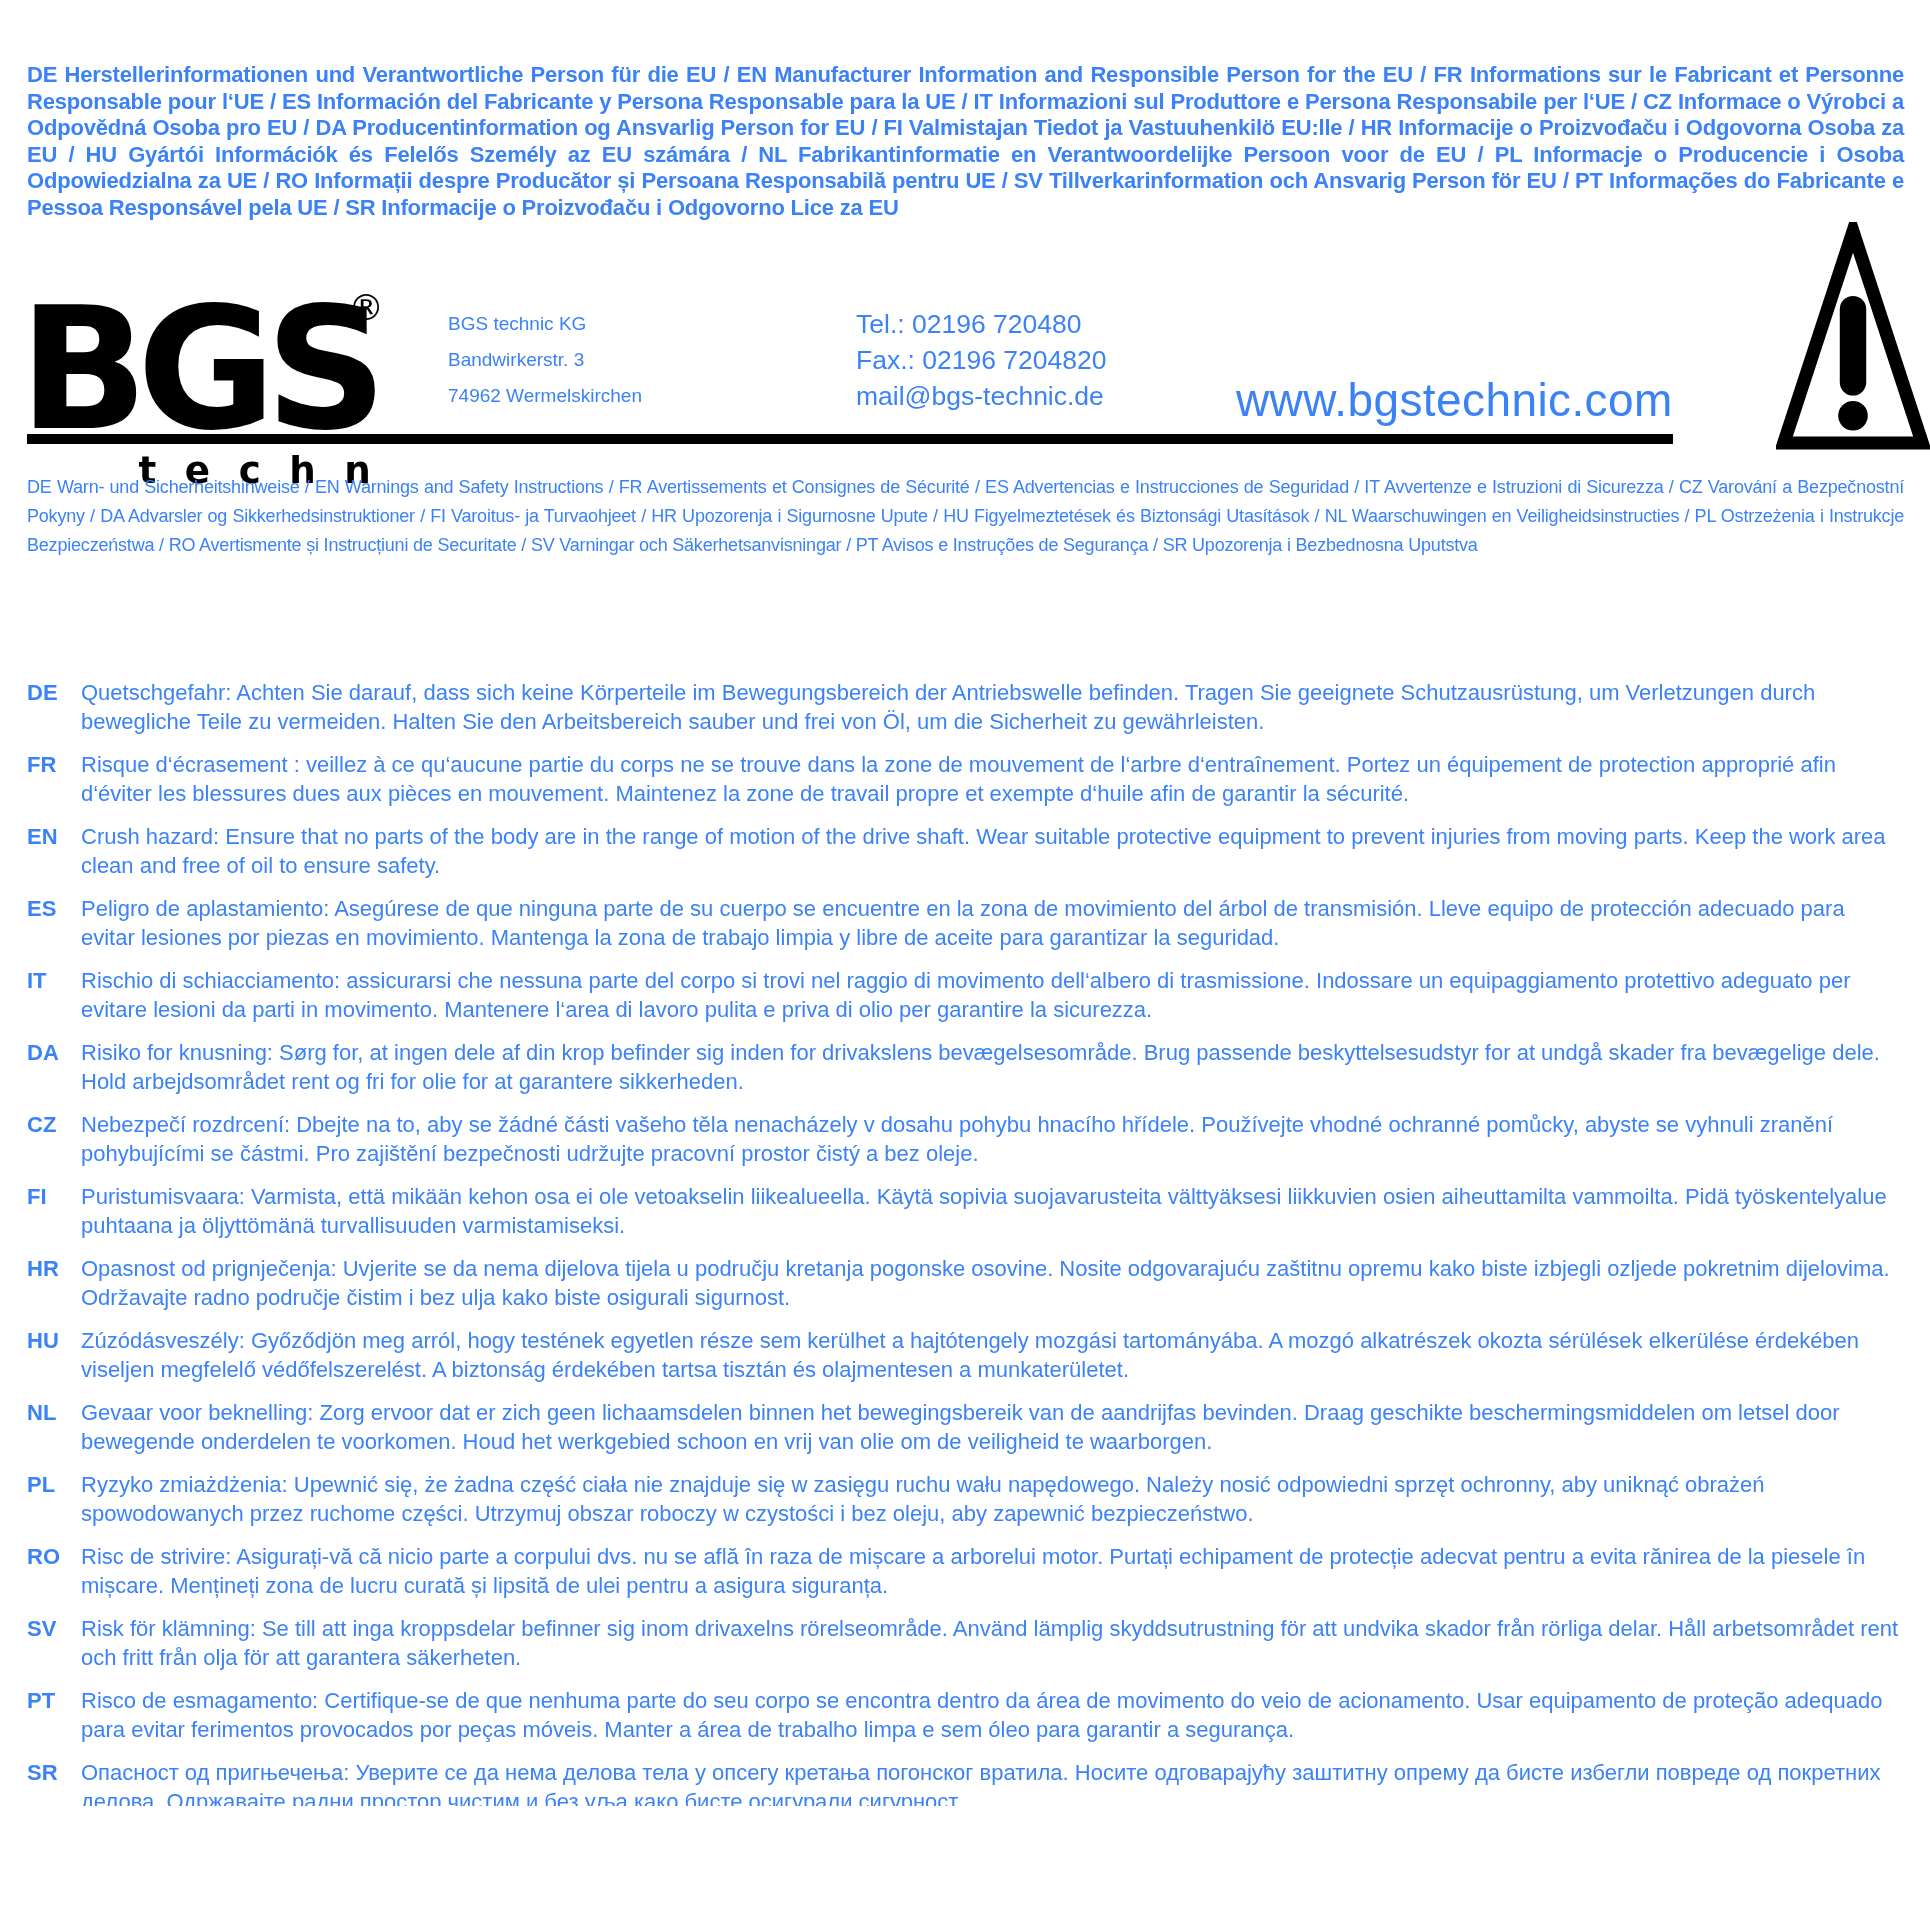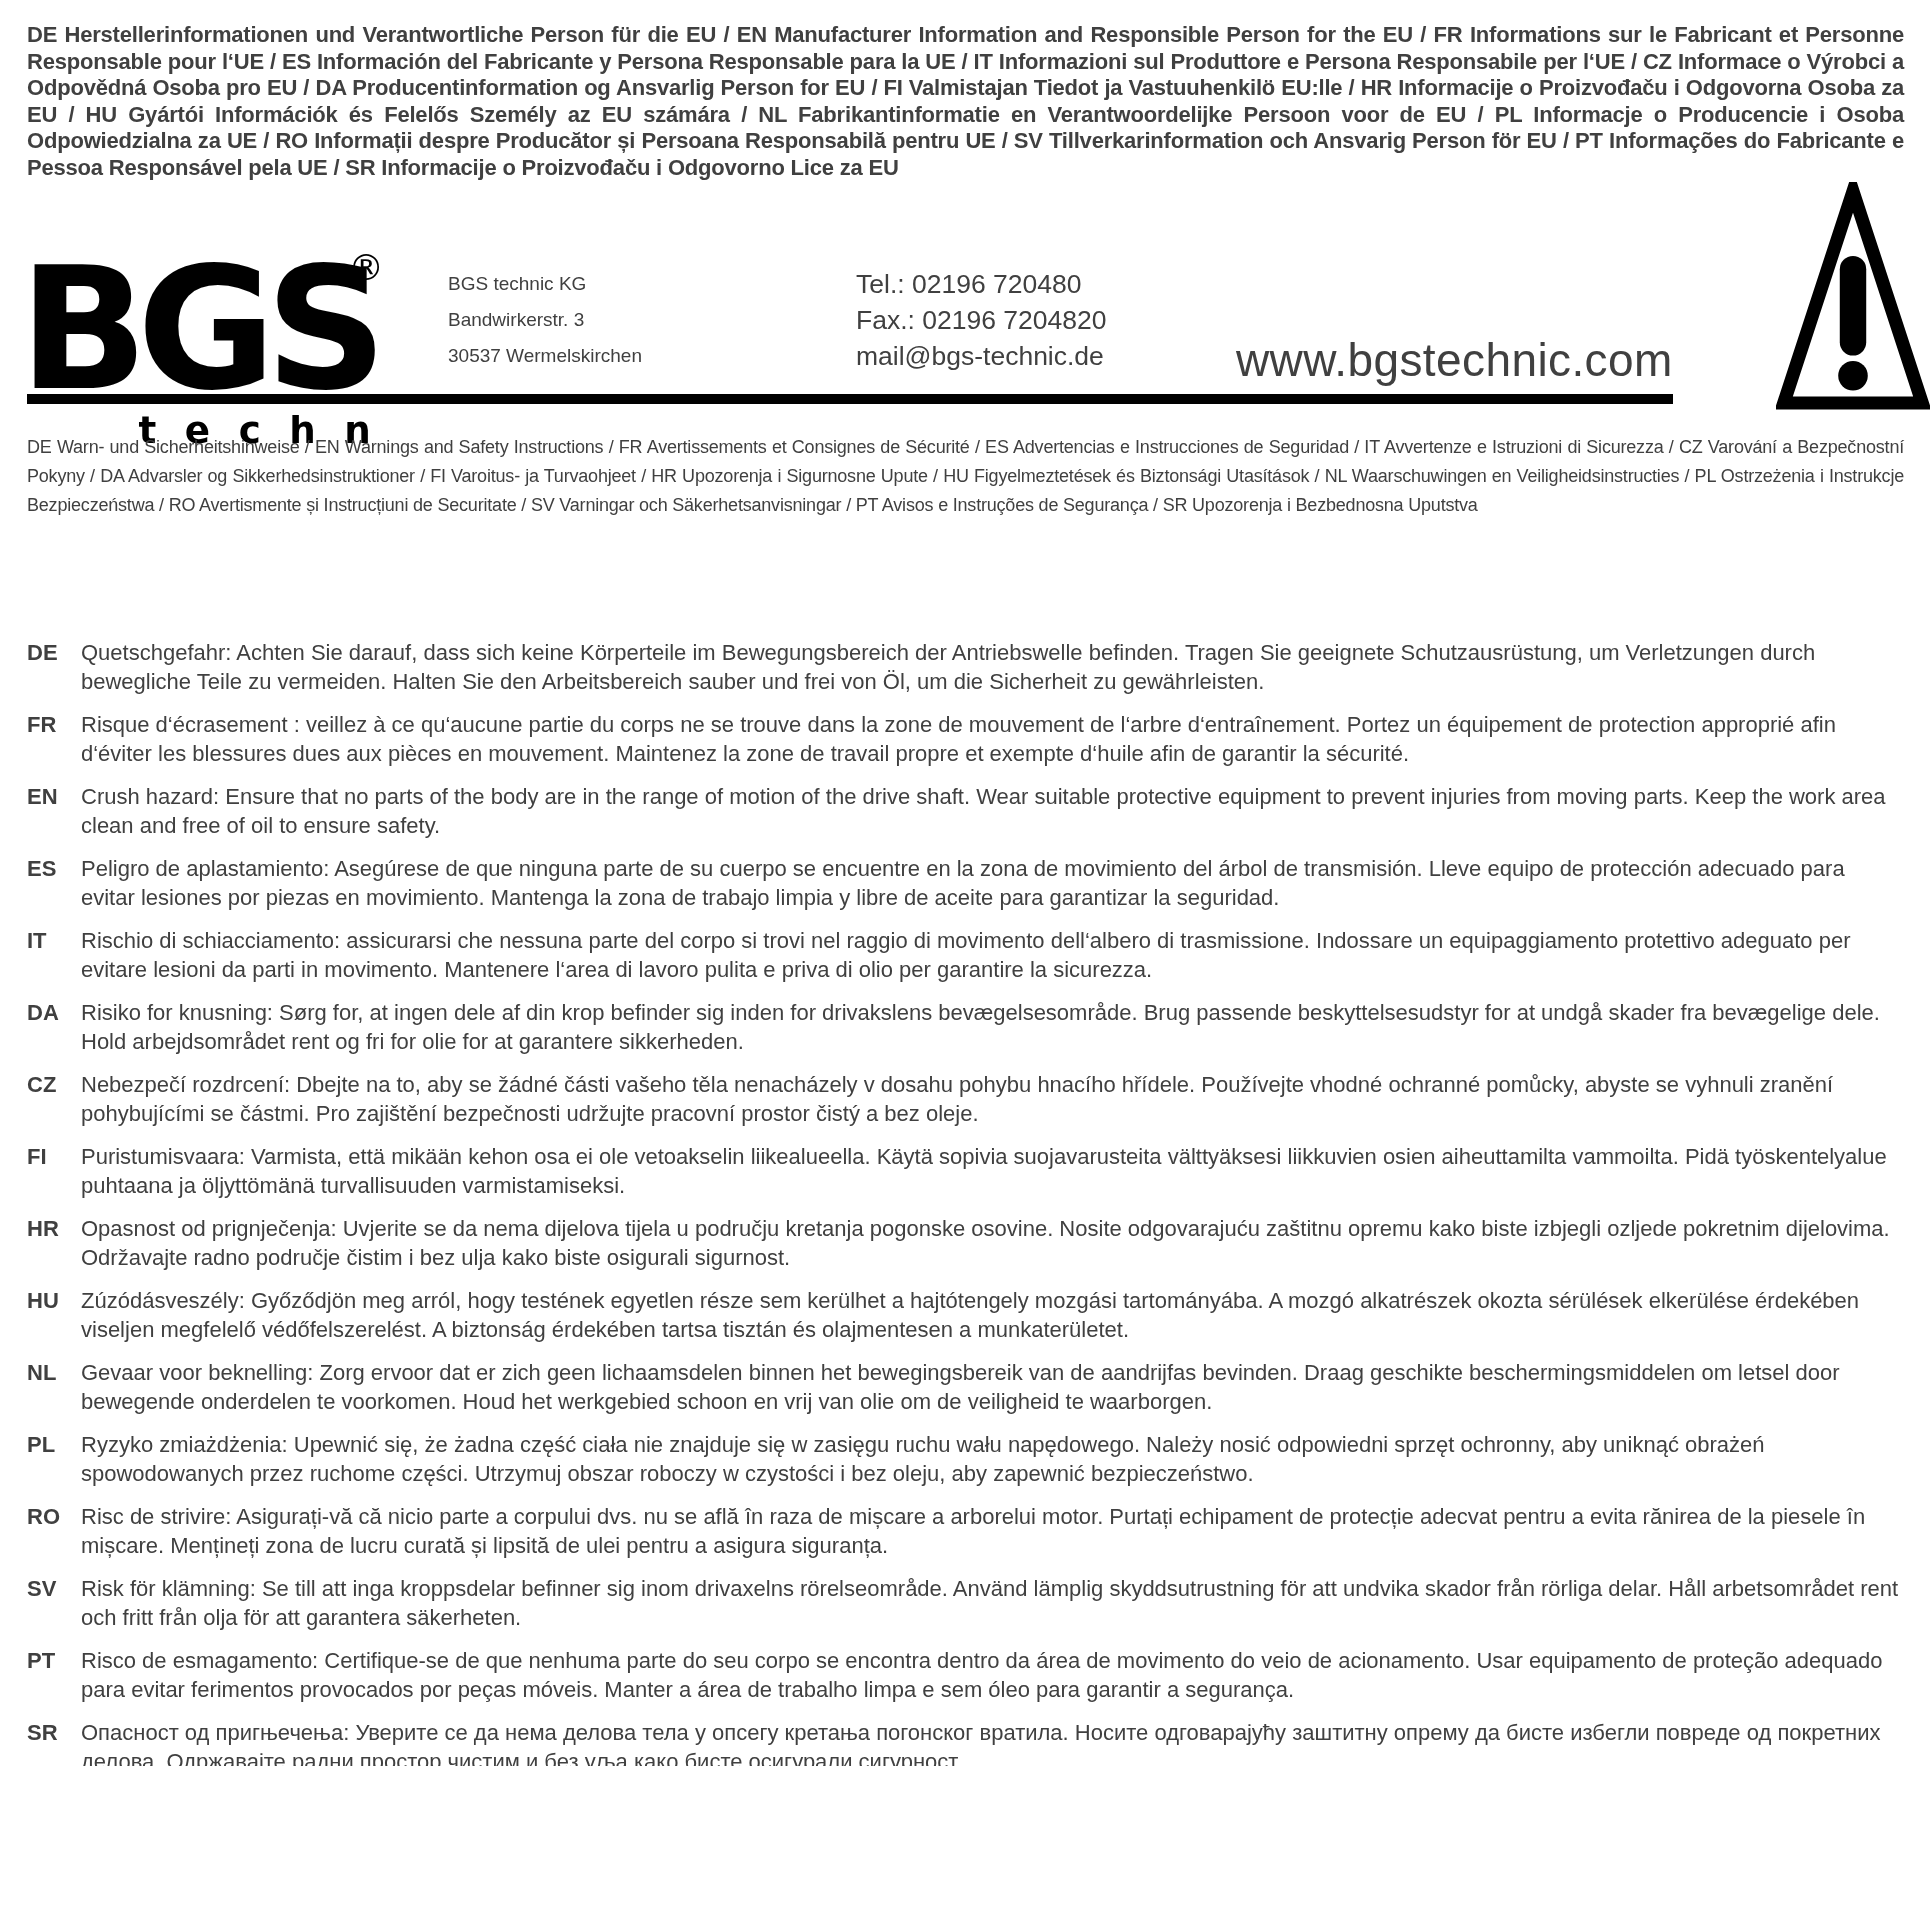--- a/index.html
+++ b/index.html
@@ -1,19 +1,19 @@
 <!DOCTYPE html>
 <html style="font-size:12.5px"><head>
 <meta charset="utf-8">
 <style>
   *{margin:0;padding:0;box-sizing:border-box}
   html,body{background:#ffffff}
   .page{
-    position:relative;width:1930px;height:1766px;background:#ffffff;color:#404040;
-    font-family:"Liberation Sans",sans-serif;overflow:hidden;
+    position:relative;width:1930px;height:1766px;background:#ffffff;color:#3b82f6;
+    font-family:"Liberation Sans",sans-serif;overflow:hidden;margin-top:40px;
   }
   .h1{
     position:absolute;left:27px;top:22px;width:1877px;
     font-size:22px;font-weight:bold;line-height:26.5px;
     text-align:justify;letter-spacing:-0.2px;
   }
   .h2{
     position:absolute;left:27px;top:433px;width:1877px;
     font-size:18px;font-weight:normal;line-height:29px;
     text-align:justify;letter-spacing:-0.2px;
@@ -39,21 +39,21 @@
     <svg width="374" height="233" viewBox="0 0 480 300">
       <text x="-6" y="208" font-family="'DejaVu Sans',sans-serif" font-weight="bold" font-size="218" letter-spacing="-14" fill="#000">BGS</text>
       <text x="418" y="70" font-family="'DejaVu Sans',sans-serif" font-size="46" fill="#000">®</text>
       <text x="148" y="280" font-family="'DejaVu Sans',sans-serif" font-weight="bold" font-size="48" letter-spacing="10" fill="#000">t e c h n i c</text>
     </svg>
   </div>
 
   <div class="addr">
     <div>BGS technic KG</div>
     <div>Bandwirkerstr. 3</div>
-    <div>30537 Wermelskirchen</div>
+    <div>74962 Wermelskirchen</div>
   </div>
 
   <div class="contact">
     <div>Tel.: 02196 720480</div>
     <div>Fax.: 02196 7204820</div>
     <div>mail@bgs-technic.de</div>
   </div>
 
   <div class="website">www.bgstechnic.com</div>
 

